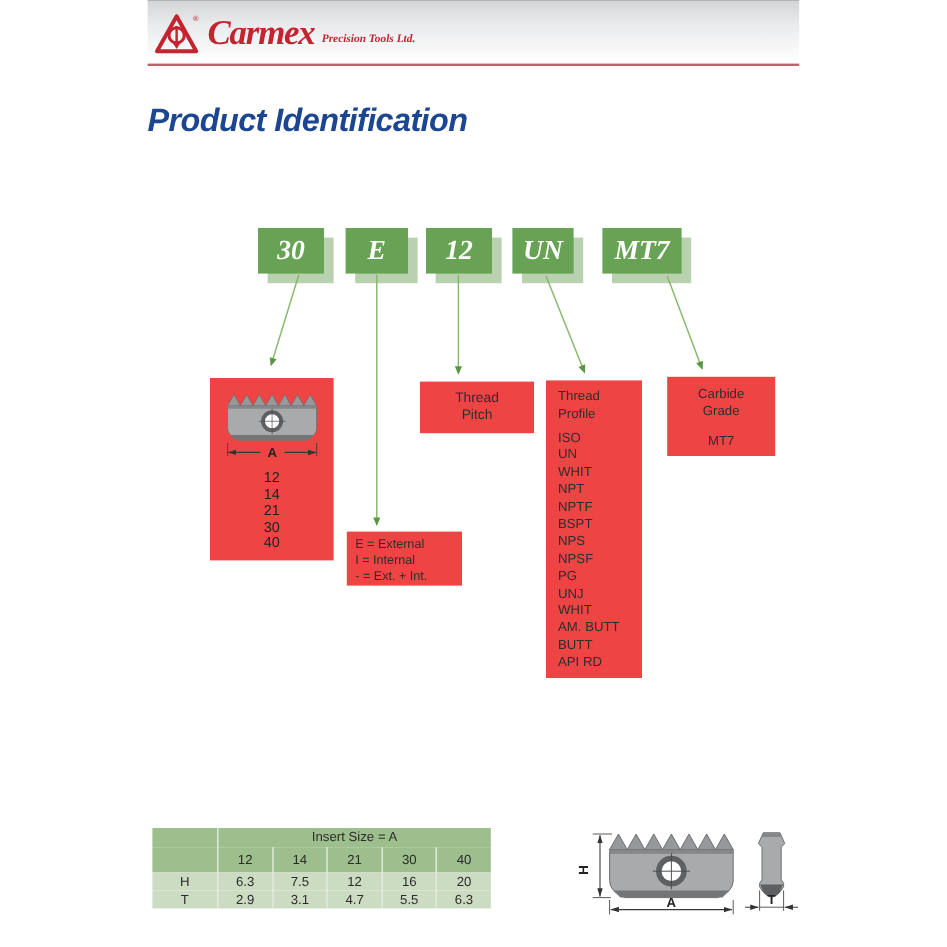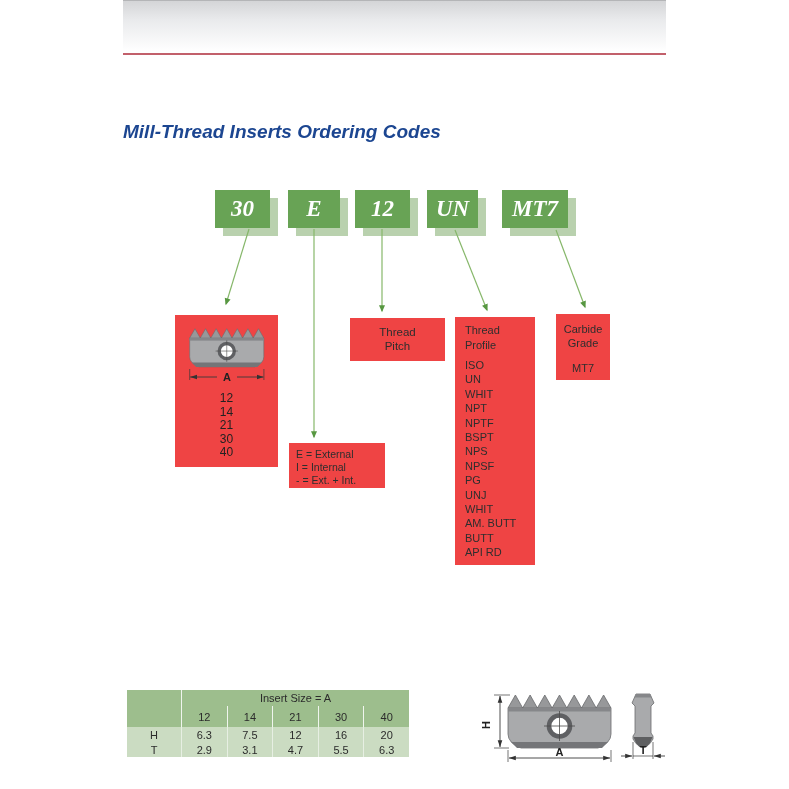--- a/index.html
+++ b/index.html
@@ -47,21 +47,21 @@
   .sizes{margin-top:5px;text-align:center;font-size:12px;line-height:13.5px;color:#222;}
   #panel-direction{left:289px;top:443px;width:96px;height:45px;font-size:10.5px;
                    line-height:13px;padding:5px 0 0 7px;box-sizing:border-box;}
   #panel-pitch{left:350px;top:318px;width:95px;height:43px;text-align:center;font-size:11.5px;
                line-height:14px;padding-top:7px;box-sizing:border-box;}
   #panel-profile{left:455px;top:317px;width:80px;height:248px;font-size:11px;
                  padding:6px 0 0 10px;box-sizing:border-box;}
   #panel-profile .ttl{line-height:14.5px;}
   #panel-profile .gap{height:6px;}
   #panel-profile .opt{line-height:14.4px;}
-  #panel-grade{left:556px;top:314px;width:54px;height:66px;text-align:center;font-size:11px;
+  #panel-grade{left:556px;top:314px;width:90px;height:66px;text-align:center;font-size:11px;
                line-height:14px;padding-top:8px;box-sizing:border-box;}
   #panel-grade .val{margin-top:11px;}
 
   
   .size-table{position:absolute;left:127px;top:690px;width:282px;font-size:11px;color:#2b2b2b;}
   .st-row{display:flex;}
   .st-head{background:#9dbe8d;}
   .st-body{background:#cbdcc2;}
   .st-label{width:54px;flex:none;display:flex;align-items:center;justify-content:center;}
   .st-cell,.st-span{flex:1;display:flex;align-items:center;justify-content:center;}
@@ -91,23 +91,34 @@
         <rect x="28" y="30" width="103" height="3.5" fill="#86878a"></rect>
         <circle cx="79.5" cy="48" r="10.5" fill="#ffffff" stroke="#5f6063" stroke-width="4.6"></circle>
         <path d="M79.5,33 L79.5,63 M64,48 L95,48" stroke="#4a4a4a" stroke-width="0.8" fill="none"></path>
       </g>
     </defs>
   </svg>
 
   <div class="header-band"></div>
   <div class="header-redline"></div>
 
-
-
-  <div class="h2">Mill-Thread Inserts Ordering Codes</div>
+  <div class="logo">
+    <svg width="40" height="42" viewBox="0 0 44 42">
+      <path d="M20,4 L38,36 L2,36 Z" fill="none" stroke="#c4242f" stroke-width="3.6" stroke-linejoin="round"></path>
+      <circle cx="20" cy="21.5" r="7" fill="none" stroke="#c4242f" stroke-width="2.8"></circle>
+      <path d="M20,13 L20,28" stroke="#c4242f" stroke-width="2.2"></path>
+      <path d="M15.5,27 L24.5,27 L20,34 Z" fill="#c4242f"></path>
+      <text x="35" y="8" font-size="7" fill="#c4242f">®</text>
+    </svg>
+    <span class="brand">Carmex</span>
+    <span class="tagline">Precision Tools Ltd.</span>
+  </div>
+
+
+  <div class="h1">Product Identification</div>
 
   <div class="code-box" id="code-0">30</div>
   <div class="code-box" id="code-1">E</div>
   <div class="code-box" id="code-2">12</div>
   <div class="code-box" id="code-3">UN</div>
   <div class="code-box" id="code-4">MT7</div>
 
   <div class="panel" id="panel-insert">
     <svg width="95" height="64" viewBox="0 0 95 64">
       <use href="#insert-front" transform="translate(-9.5,-6.5) scale(0.72)"></use>

